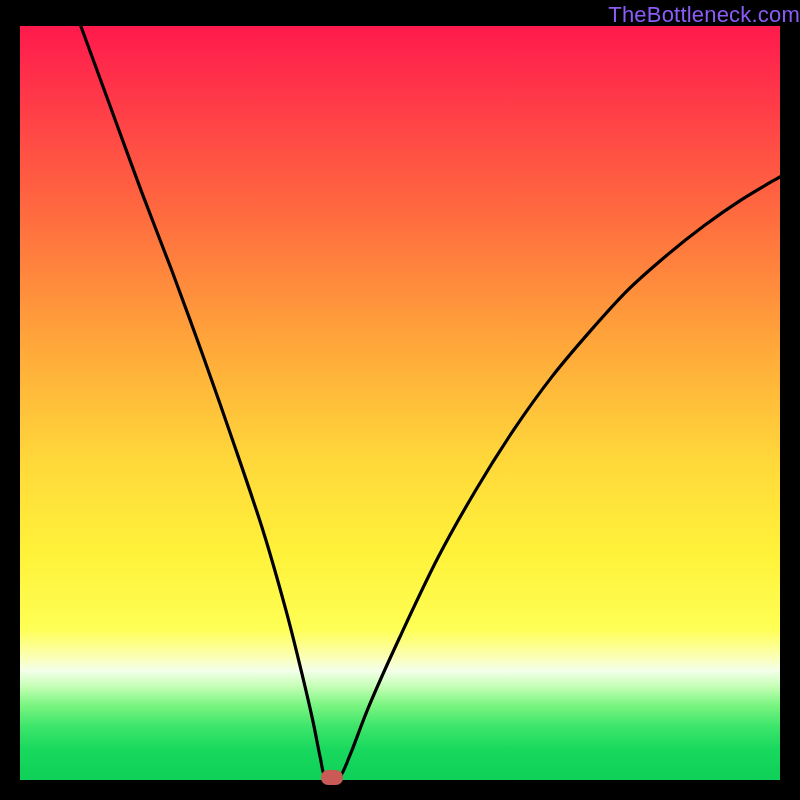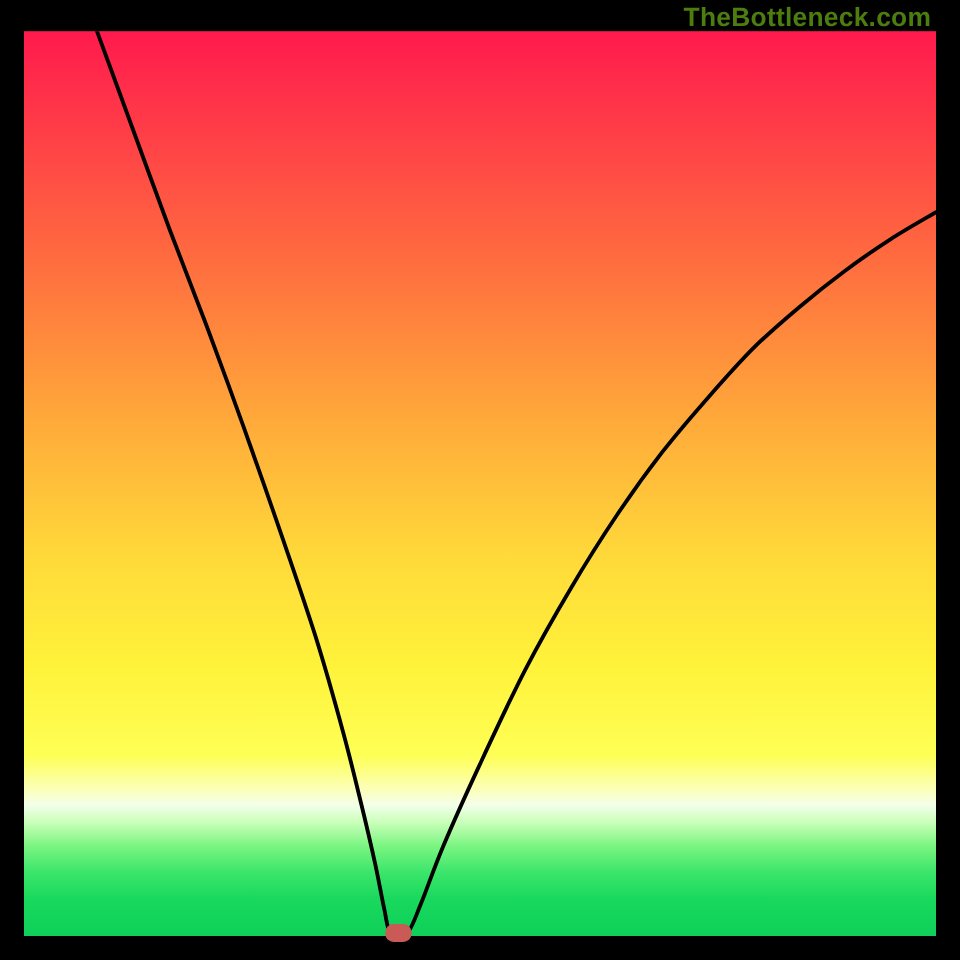--- a/index.html
+++ b/index.html
@@ -13,24 +13,24 @@
   }
   .frame {
     position: relative;
     width: 800px;
     height: 800px;
     background: #000;
   }
   .watermark {
     position: absolute;
     top: 2px;
-    right: 24px;
-    color: #4d7c0f;
+    right: 0;
+    color: #8b5cf6;
     font-size: 22px;
-    font-weight: 700;
+    font-weight: 400;
     letter-spacing: 0.2px;
     z-index: 10;
   }
   .plot {
     position: absolute;
     left: 20px;
     top: 26px;
     width: 760px;
     height: 754px;
     

